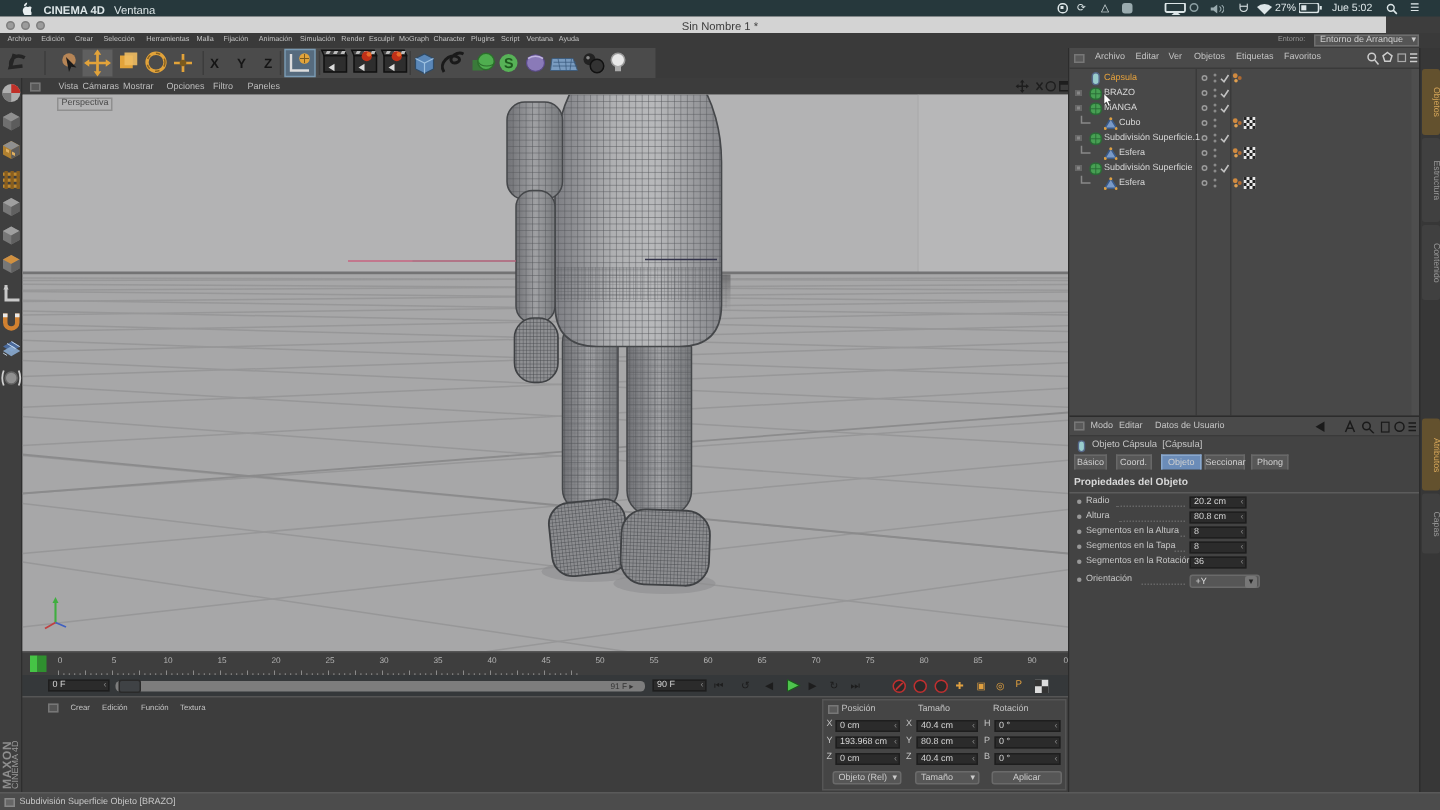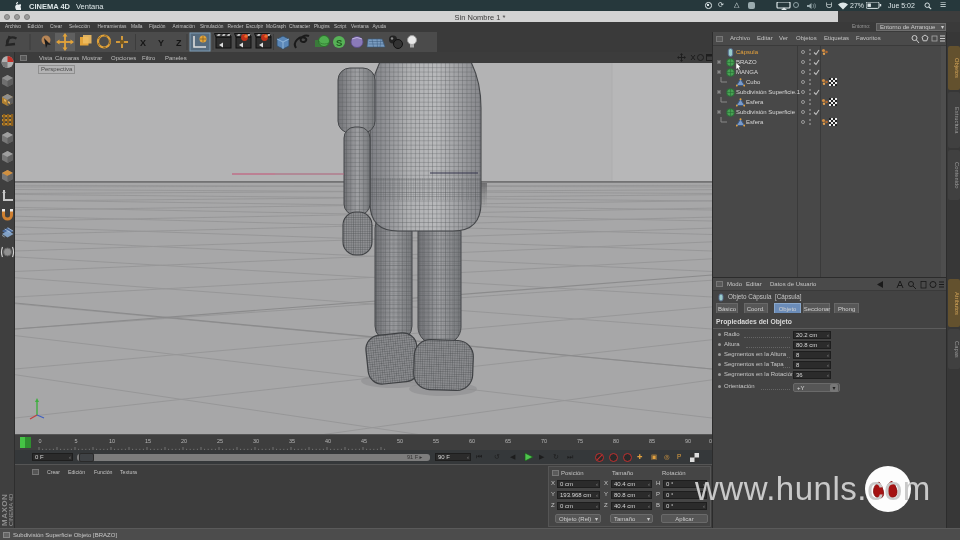--- a/index.html
+++ b/index.html
@@ -1,20 +1,20 @@
 <!DOCTYPE html>
 <html><head><meta charset="utf-8">
 <style>
 *{margin:0;padding:0;box-sizing:border-box}
 html,body{width:960px;height:540px;overflow:hidden;background:#3d3d3d;font-family:"Liberation Sans",sans-serif}
 .abs{position:absolute}
 #stage{position:relative;width:960px;height:540px}
 .t{position:absolute;white-space:nowrap}
 #macbar{left:0;top:0;width:960px;height:11px;background:#26383c;color:#dde6e8;font-size:7.5px}
-#titlebar{left:0;top:11px;width:838px;height:11px;background:#d3d3d3}
+#titlebar{left:0;top:11px;width:924px;height:11px;background:#d3d3d3}
 #menurow{left:0;top:22px;width:960px;height:10px;background:#3a3a3a;color:#c3c3c3;font-size:4.8px}
 #toolbar{left:0;top:32px;width:712px;height:20px;background:#4b4b4b}
 #leftbar{left:0;top:52px;width:15px;height:476px;background:#3f3f3f;border-right:1px solid #2e2e2e}
 #vpmenu{left:15px;top:52px;width:697px;height:11px;background:#3c3c3c;color:#bdbdbd;font-size:6px}
 #canvas{left:15px;top:63px;width:697px;height:371px;background:#b2b2b2;overflow:hidden}
 #ruler{left:15px;top:434px;width:697px;height:16px;background:#3e3e3e;color:#b5b5b5;font-size:5.5px;border-top:1px solid #555}
 #srow{left:15px;top:450px;width:697px;height:14px;background:#35383a}
 #bpanel{left:15px;top:464px;width:697px;height:64px;background:#3d3d3d;color:#c3c3c3;font-size:6px;border-top:1px solid #555}
 #statusbar{left:0;top:528px;width:960px;height:12px;background:#4c4c4c;border-top:1px solid #5a5a5a;color:#c8c8c8;font-size:6px}
 #rpanel{left:712px;top:32px;width:234px;height:496px;background:#484848;border-left:1px solid #2c2c2c}
@@ -711,20 +711,12 @@
   <span class="abs" style="left:80px;top:105px;width:47px;height:9px;background:#565656;border:1px solid #6a6a6a;border-radius:2px;font-size:6px;color:#ddd;line-height:8px;padding-left:3px">+Y<span style="position:absolute;right:1px;top:-.5px;width:8px;height:8px;background:#777;text-align:center;line-height:8px;border-radius:1.5px;color:#222">▾</span></span>
  </div>
 </div>
 <div class="abs" id="tabcol">
  <div class="vtab or" style="top:14px;height:44px">Objetos</div>
  <div class="vtab gr" style="top:60px;height:56px">Estructura</div>
  <div class="vtab gr" style="top:118px;height:50px">Contenido</div>
  <div class="vtab or" style="top:247px;height:48px">Atributos</div>
  <div class="vtab gr" style="top:297px;height:40px">Capas</div>
 </div>
-<div class="abs" id="wmark">
- <svg width="270" height="56" viewBox="0 0 270 56">
-  <circle cx="198" cy="27" r="23" fill="#fdfdfd"></circle>
-  <path d="M189.5 36 q-6.5-1 -6-7.5 q.5-5.5 5.5-8.5 q3.5 4.5 4.5 9.5 q1 6.5 -4 6.5z" fill="#a51212" stroke="#7c0e0e" stroke-width=".8"></path>
-  <path d="M201.5 35.5 q-5.5-1.5 -5-8 q.5-5.5 5-8.5 q4.5 4 5.5 9.5 q1 6.5 -5.5 7z" fill="#a51212" stroke="#7c0e0e" stroke-width=".8"></path>
-  <text x="5" y="38" font-family="Liberation Sans,sans-serif" font-size="33" fill="#c9c9c9" letter-spacing="0.5">www.hunls.com</text>
- </svg>
-</div>
 </div>
 </body></html>

